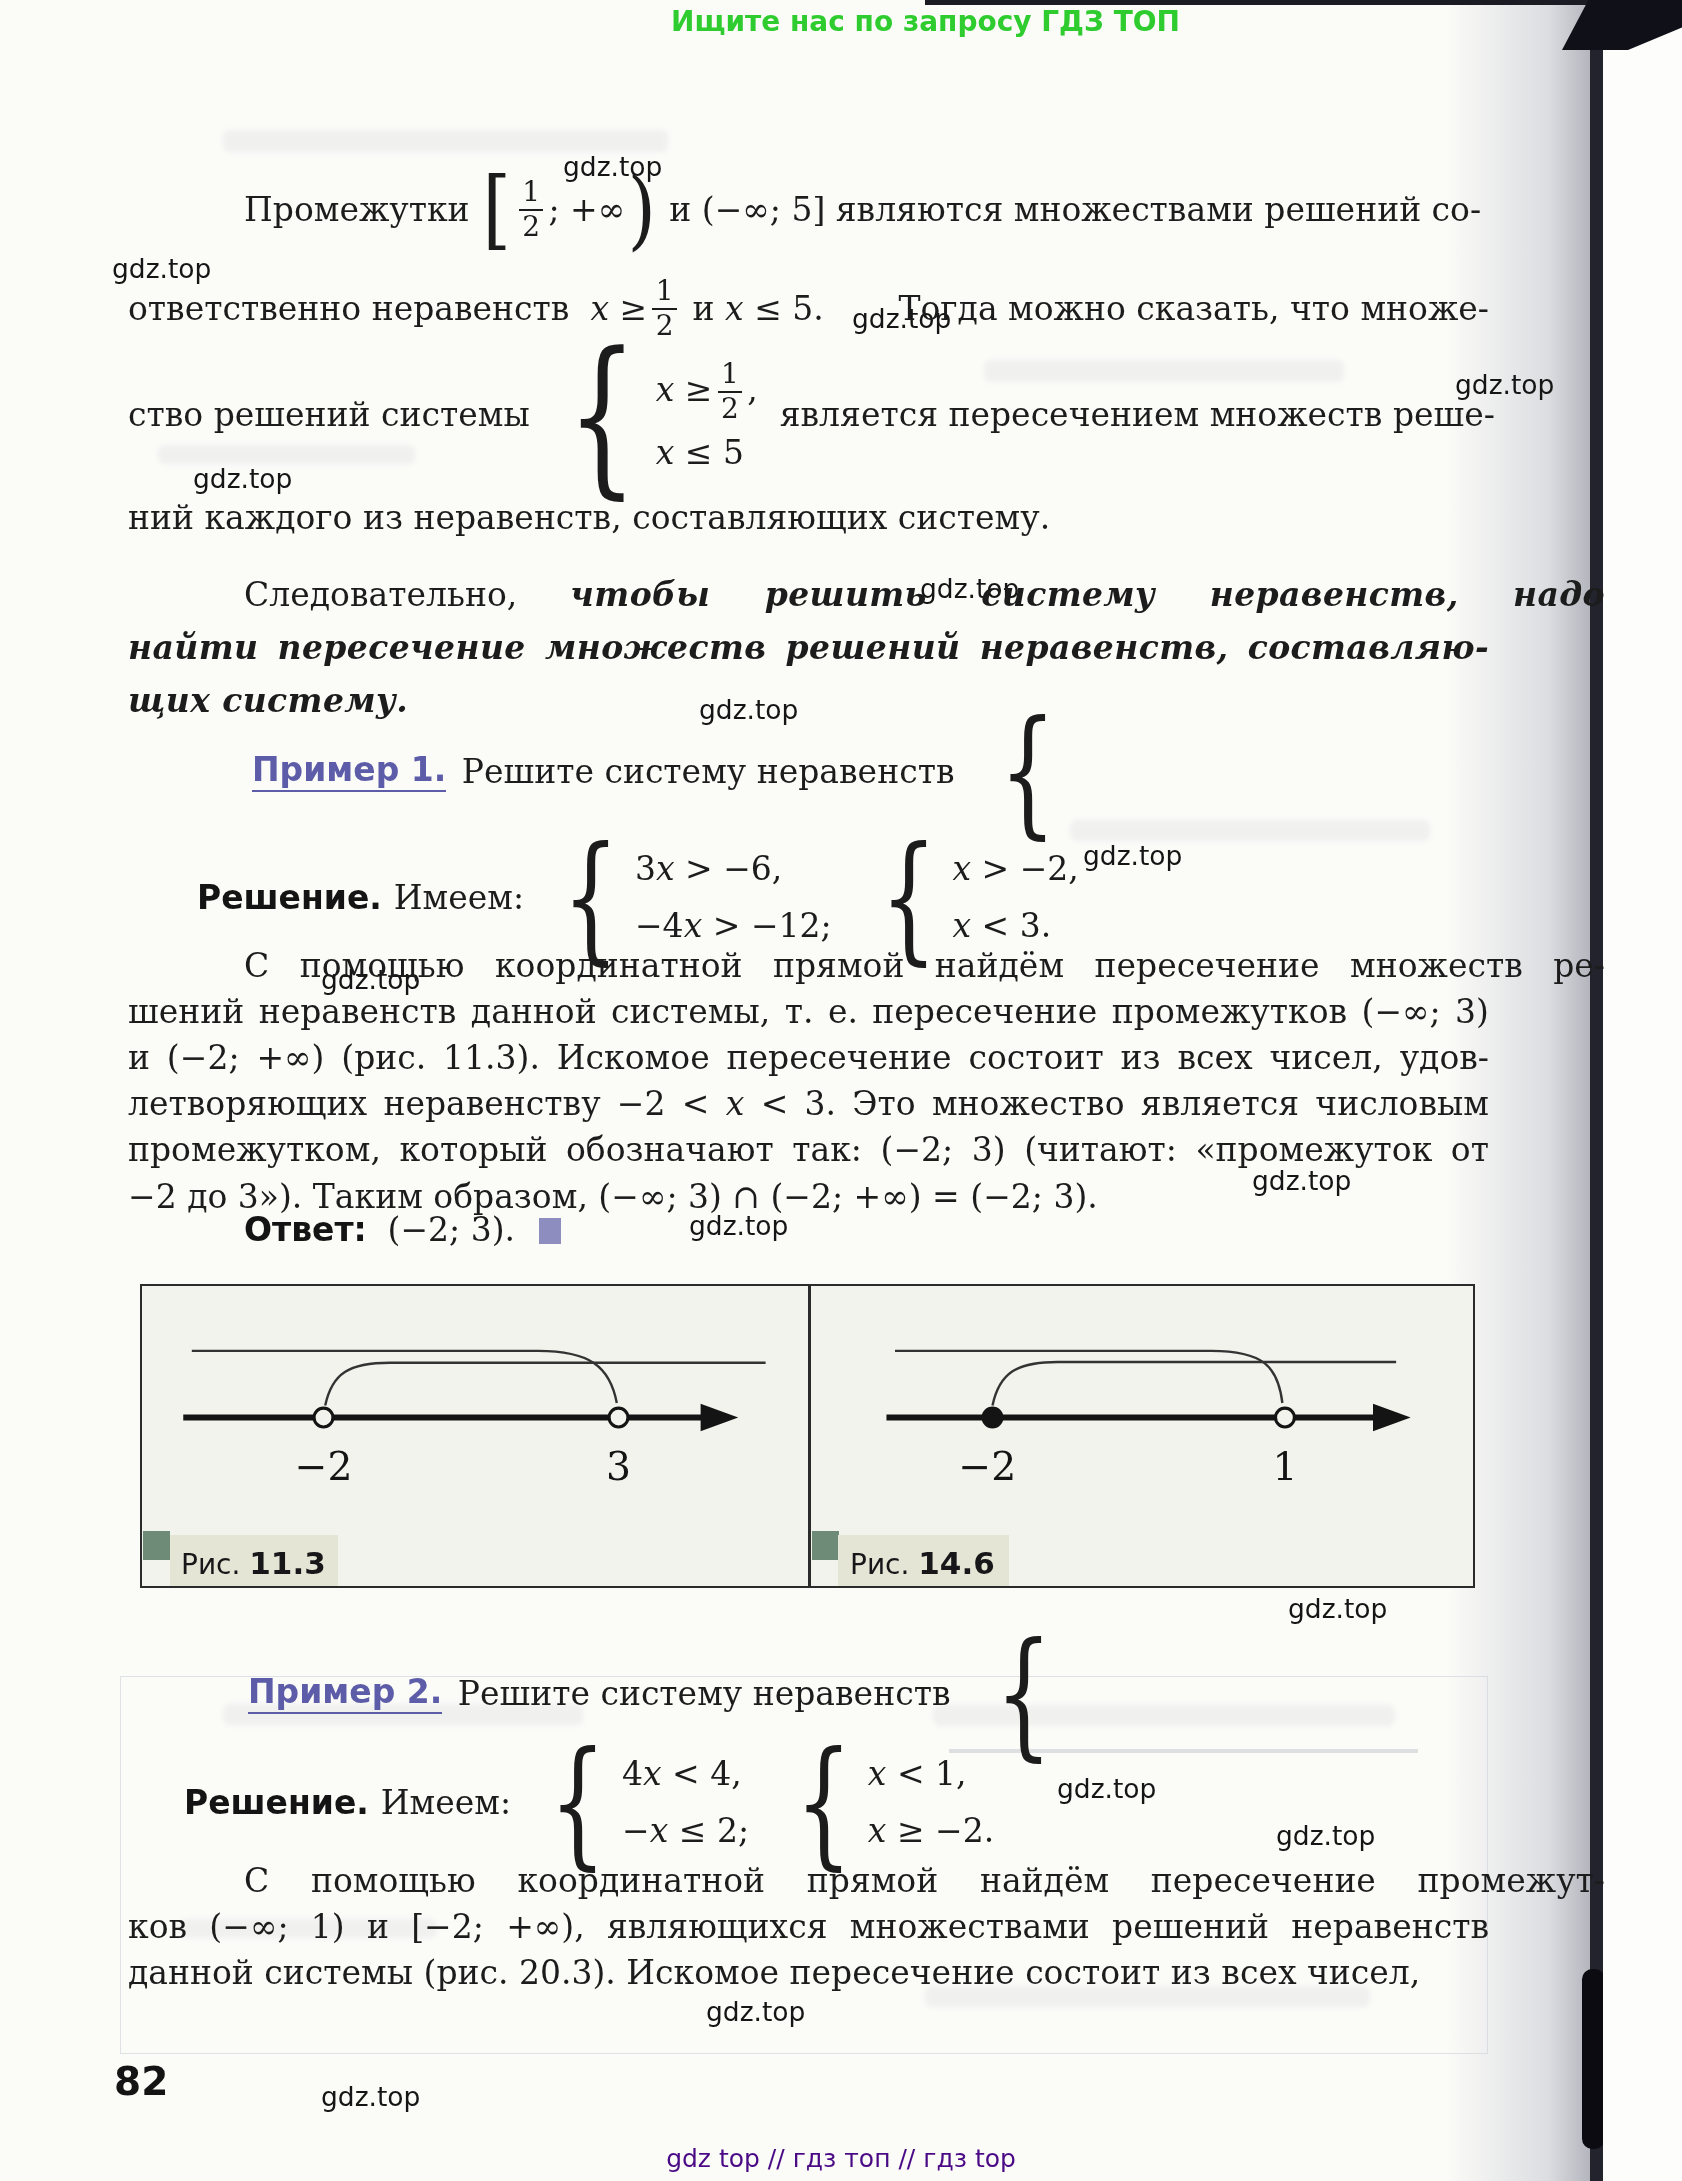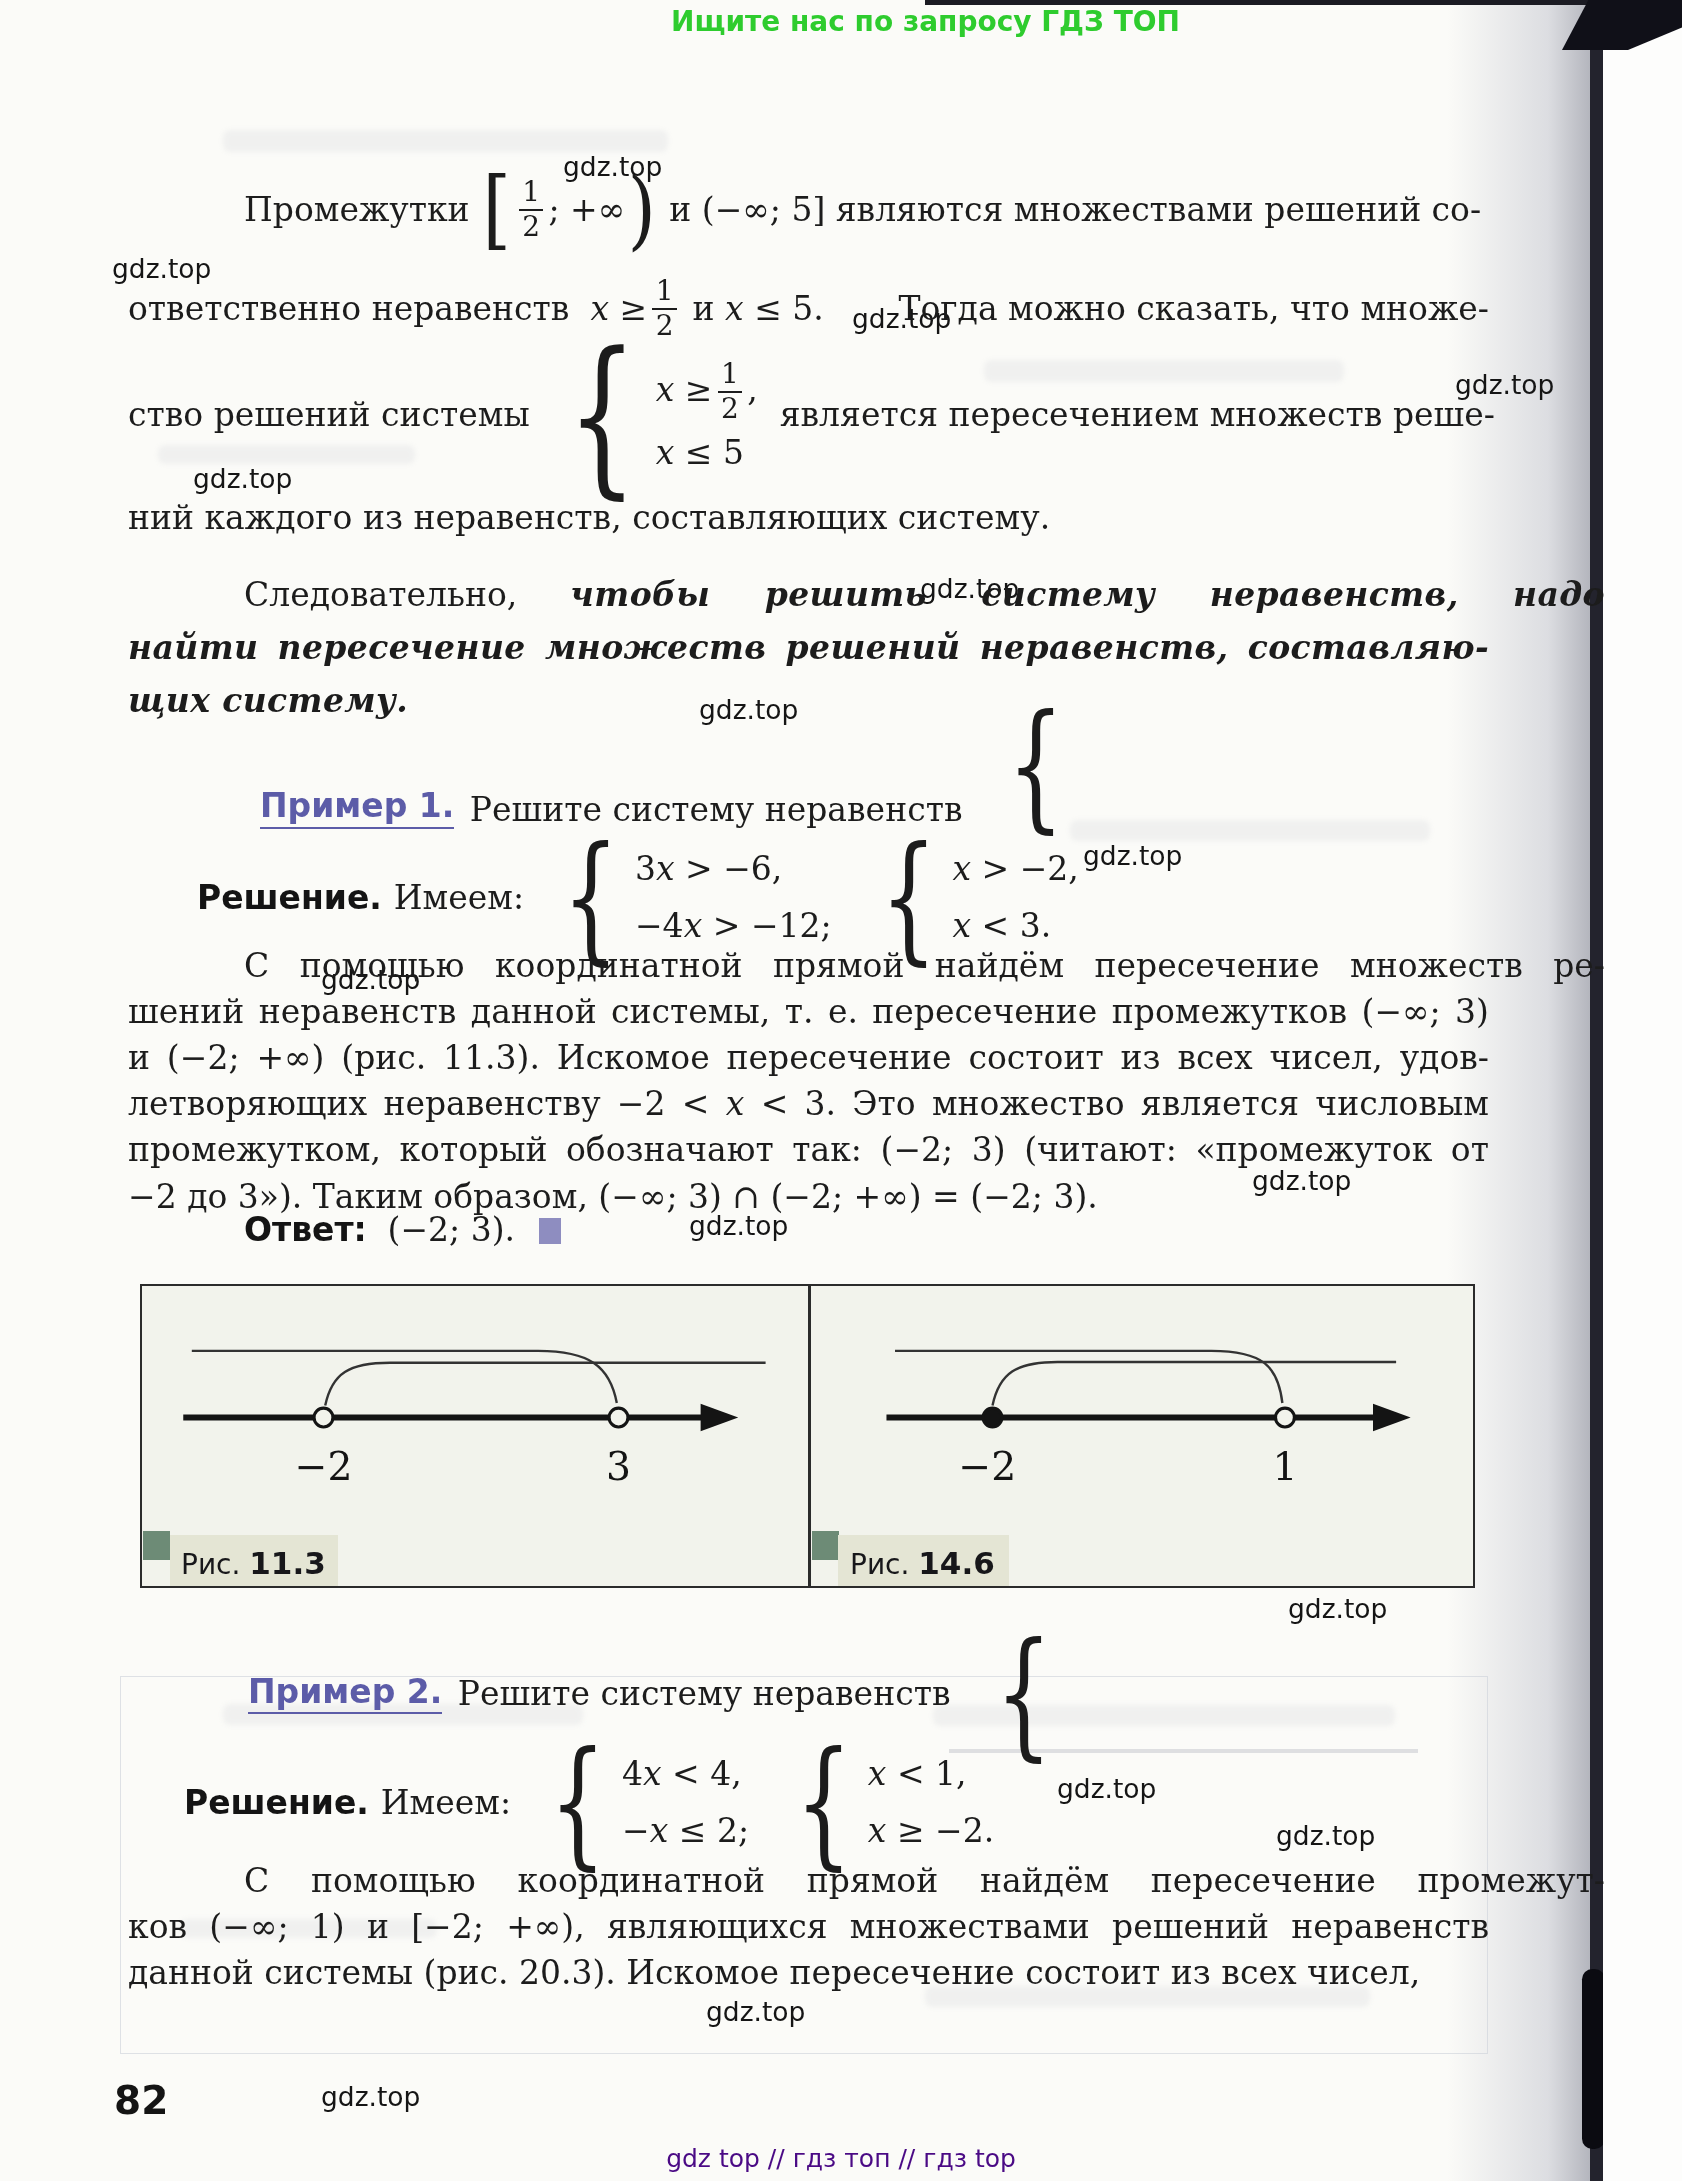--- a/index.html
+++ b/index.html
@@ -61,21 +61,21 @@
   .figdivider{left:808px;top:1284px;width:2.6px;height:304px;background:#2b2b2b;}
   .cap-square{width:26.5px;height:29px;background:#6d8b76;}
   .cap-bg{background:#e4e5d4;}
   .cap-text{font-family:"DejaVu Sans","Liberation Sans",sans-serif;font-size:28px;color:#17171a;white-space:nowrap;}
   .cap-text b{font-size:31px;}
   
   .faintbox{left:120px;top:1676px;width:1368px;height:378px;border:1.7px solid #ccd0d8;
             opacity:.6;box-sizing:border-box;}
   .faintrule{left:949px;top:1749px;width:469px;height:4.3px;background:#9aa0ac;opacity:.3;}
   .pagenum{left:114px;top:2059px;font-family:"DejaVu Sans","Liberation Sans",sans-serif;
-           font-weight:bold;font-size:39px;color:#141414;margin-top:19px;}
+           font-weight:bold;font-size:39px;color:#141414;}
 </style>
 </head>
 <body>
 
 <div class="abs edge-shade"></div>
 <div class="abs edge-line"></div>
 <div class="abs edge-blob"></div>
 <div class="abs edge-white"></div>
 <div class="abs top-line"></div>
 <div class="abs corner-wedge"></div>
@@ -161,21 +161,21 @@
 
 <div class="tl" style="top:495px;">ний каждого из неравенств, составляющих систему.</div>
 
 <div class="tl jl indent" style="top:572px;">
   <span>Следовательно,</span>
   <span class="bi">чтобы решить систему неравенств, надо</span>
 </div>
 <div class="tl jl bi" style="top:625px;">найти пересечение множеств решений неравенств, составляю-</div>
 <div class="tl bi" style="top:678px;">щих систему.</div>
 
-<div class="abs mathline" style="left:260px;top:713px;height:116px;align-items:flex-end;">
+<div class="abs mathline" style="left:252px;top:713px;height:116px;">
   <span class="exlabel">Пример 1.</span>
   <span style="margin-left:15.4px;font-size:33px;">Решите систему неравенств</span>
   <span class="sys" style="margin-left:33px;">
     <span class="brace">{</span>
   </span>
 </div>
 
 <div class="abs mathline" style="left:197px;top:835px;height:124px;">
   <span class="sanslabel">Решение.</span>
   <span style="margin-left:12px;font-size:33px;">Имеем:</span>

